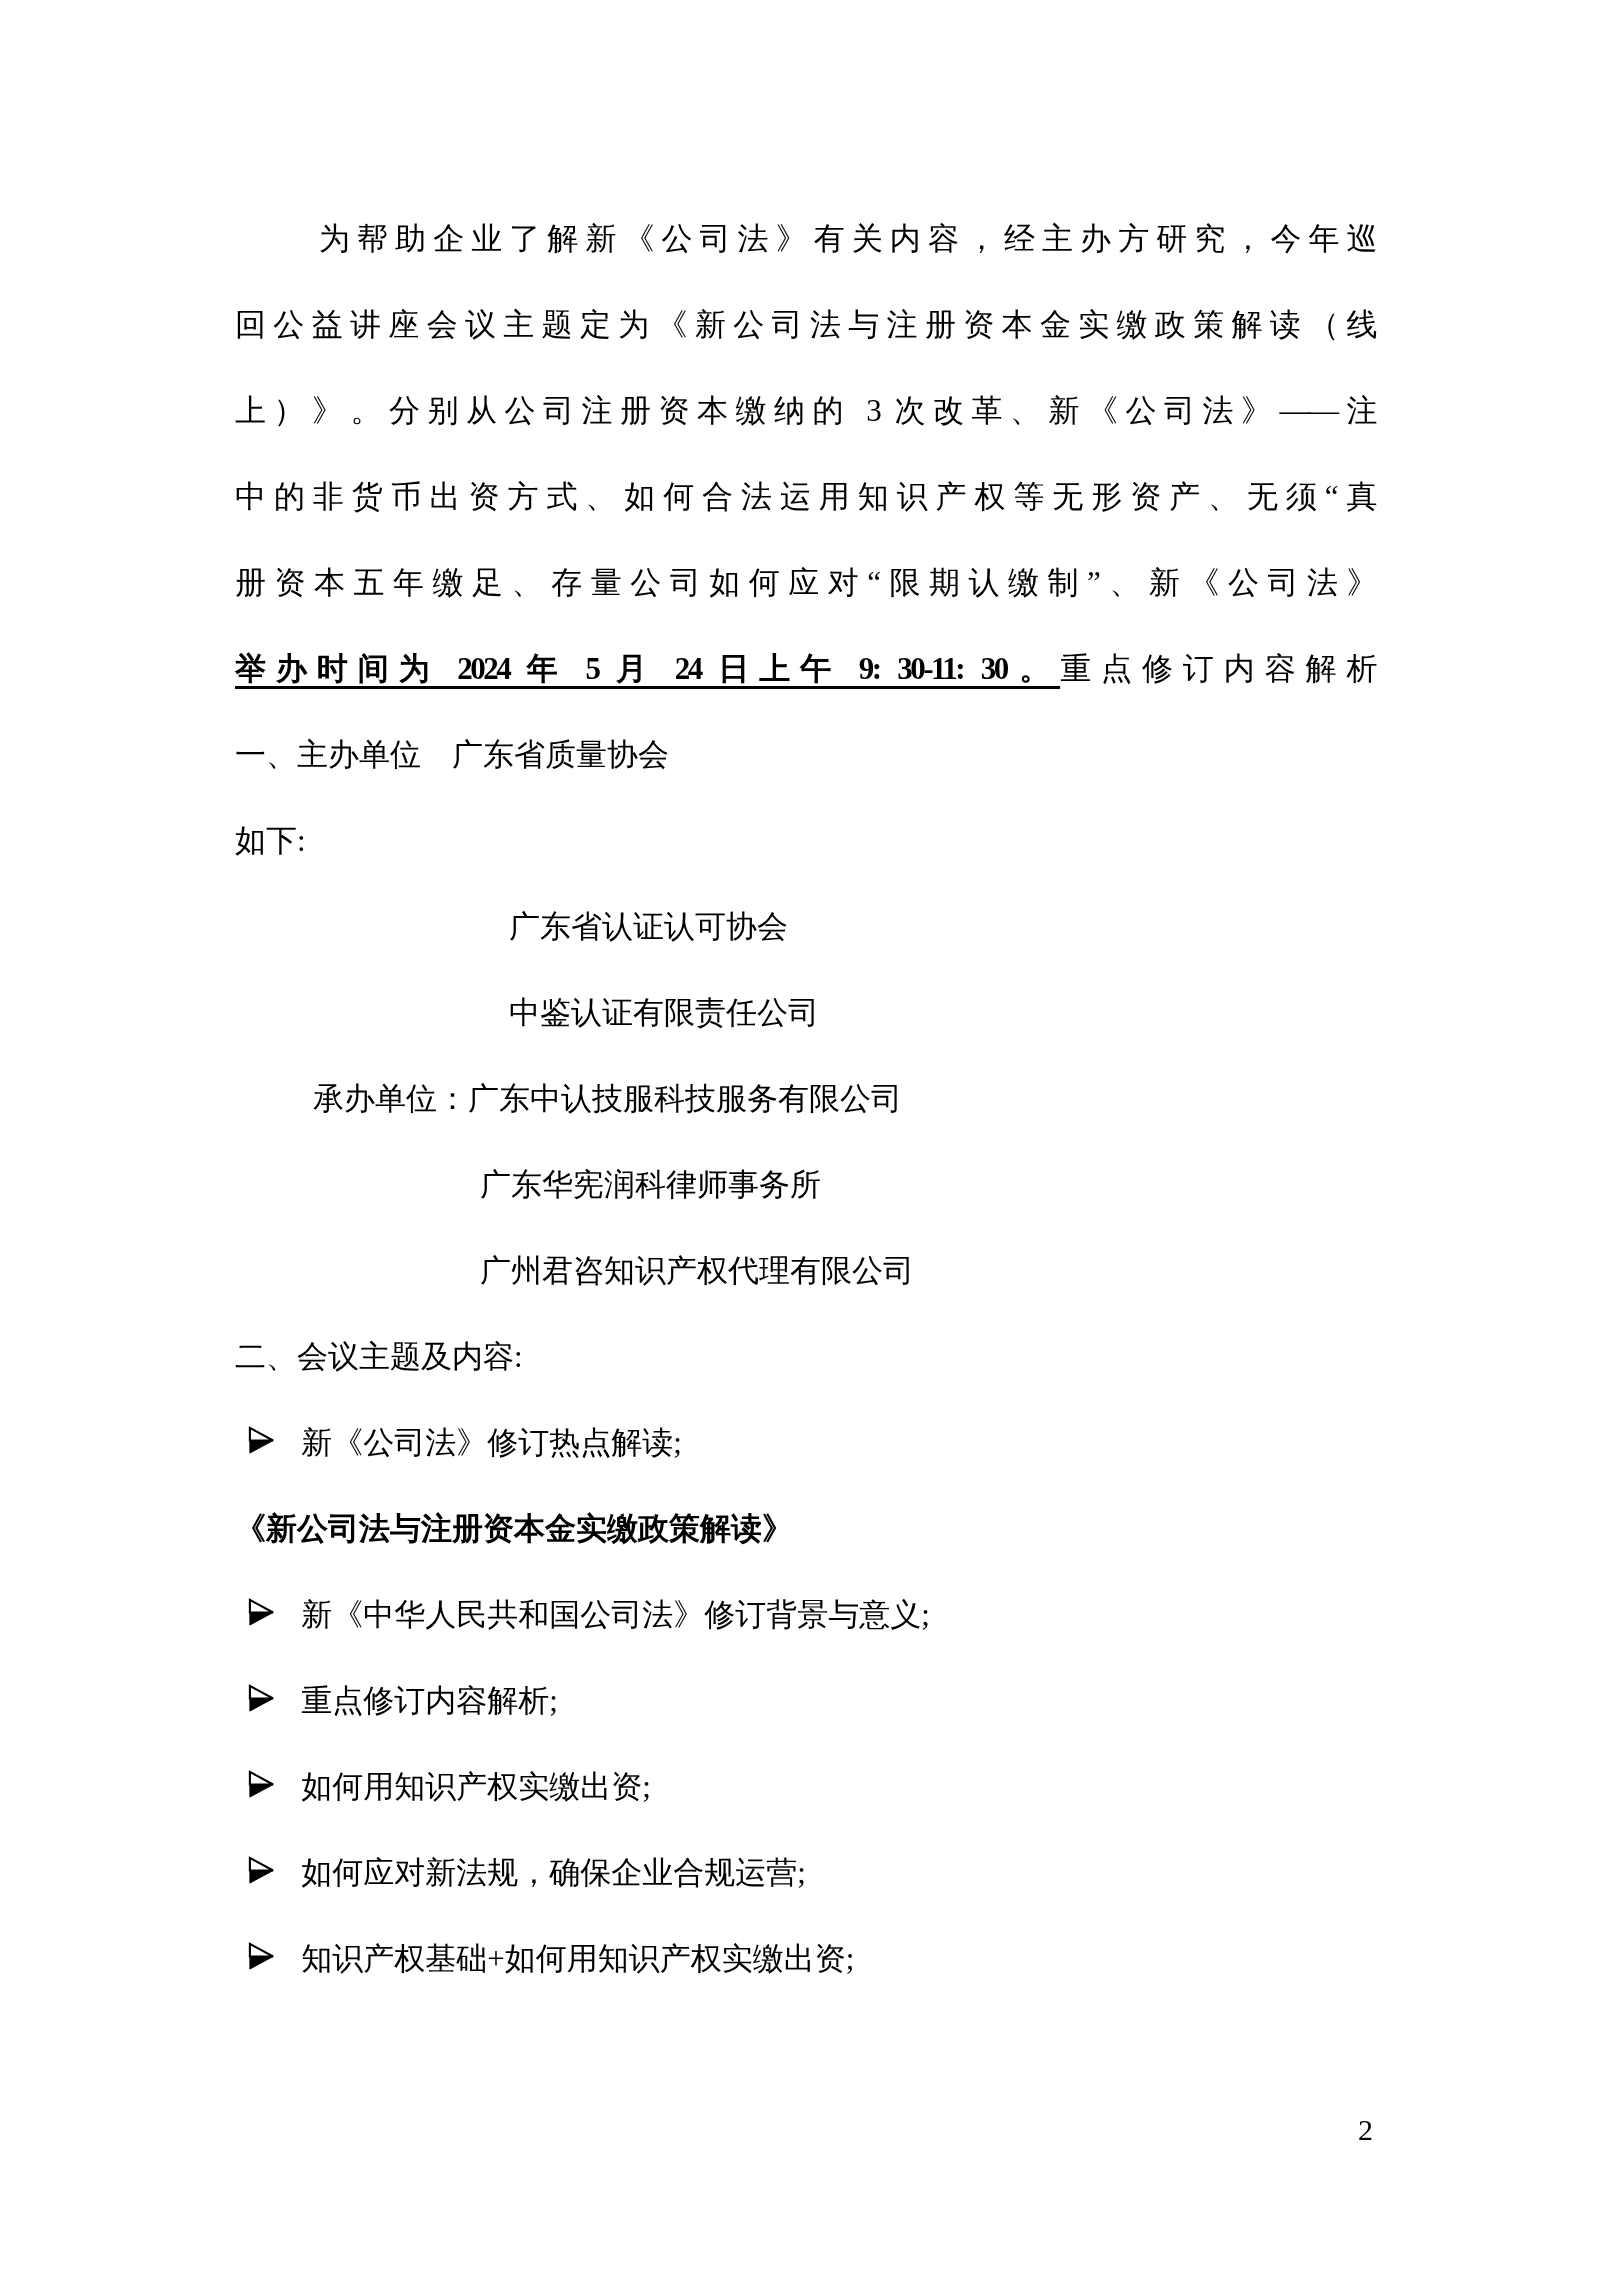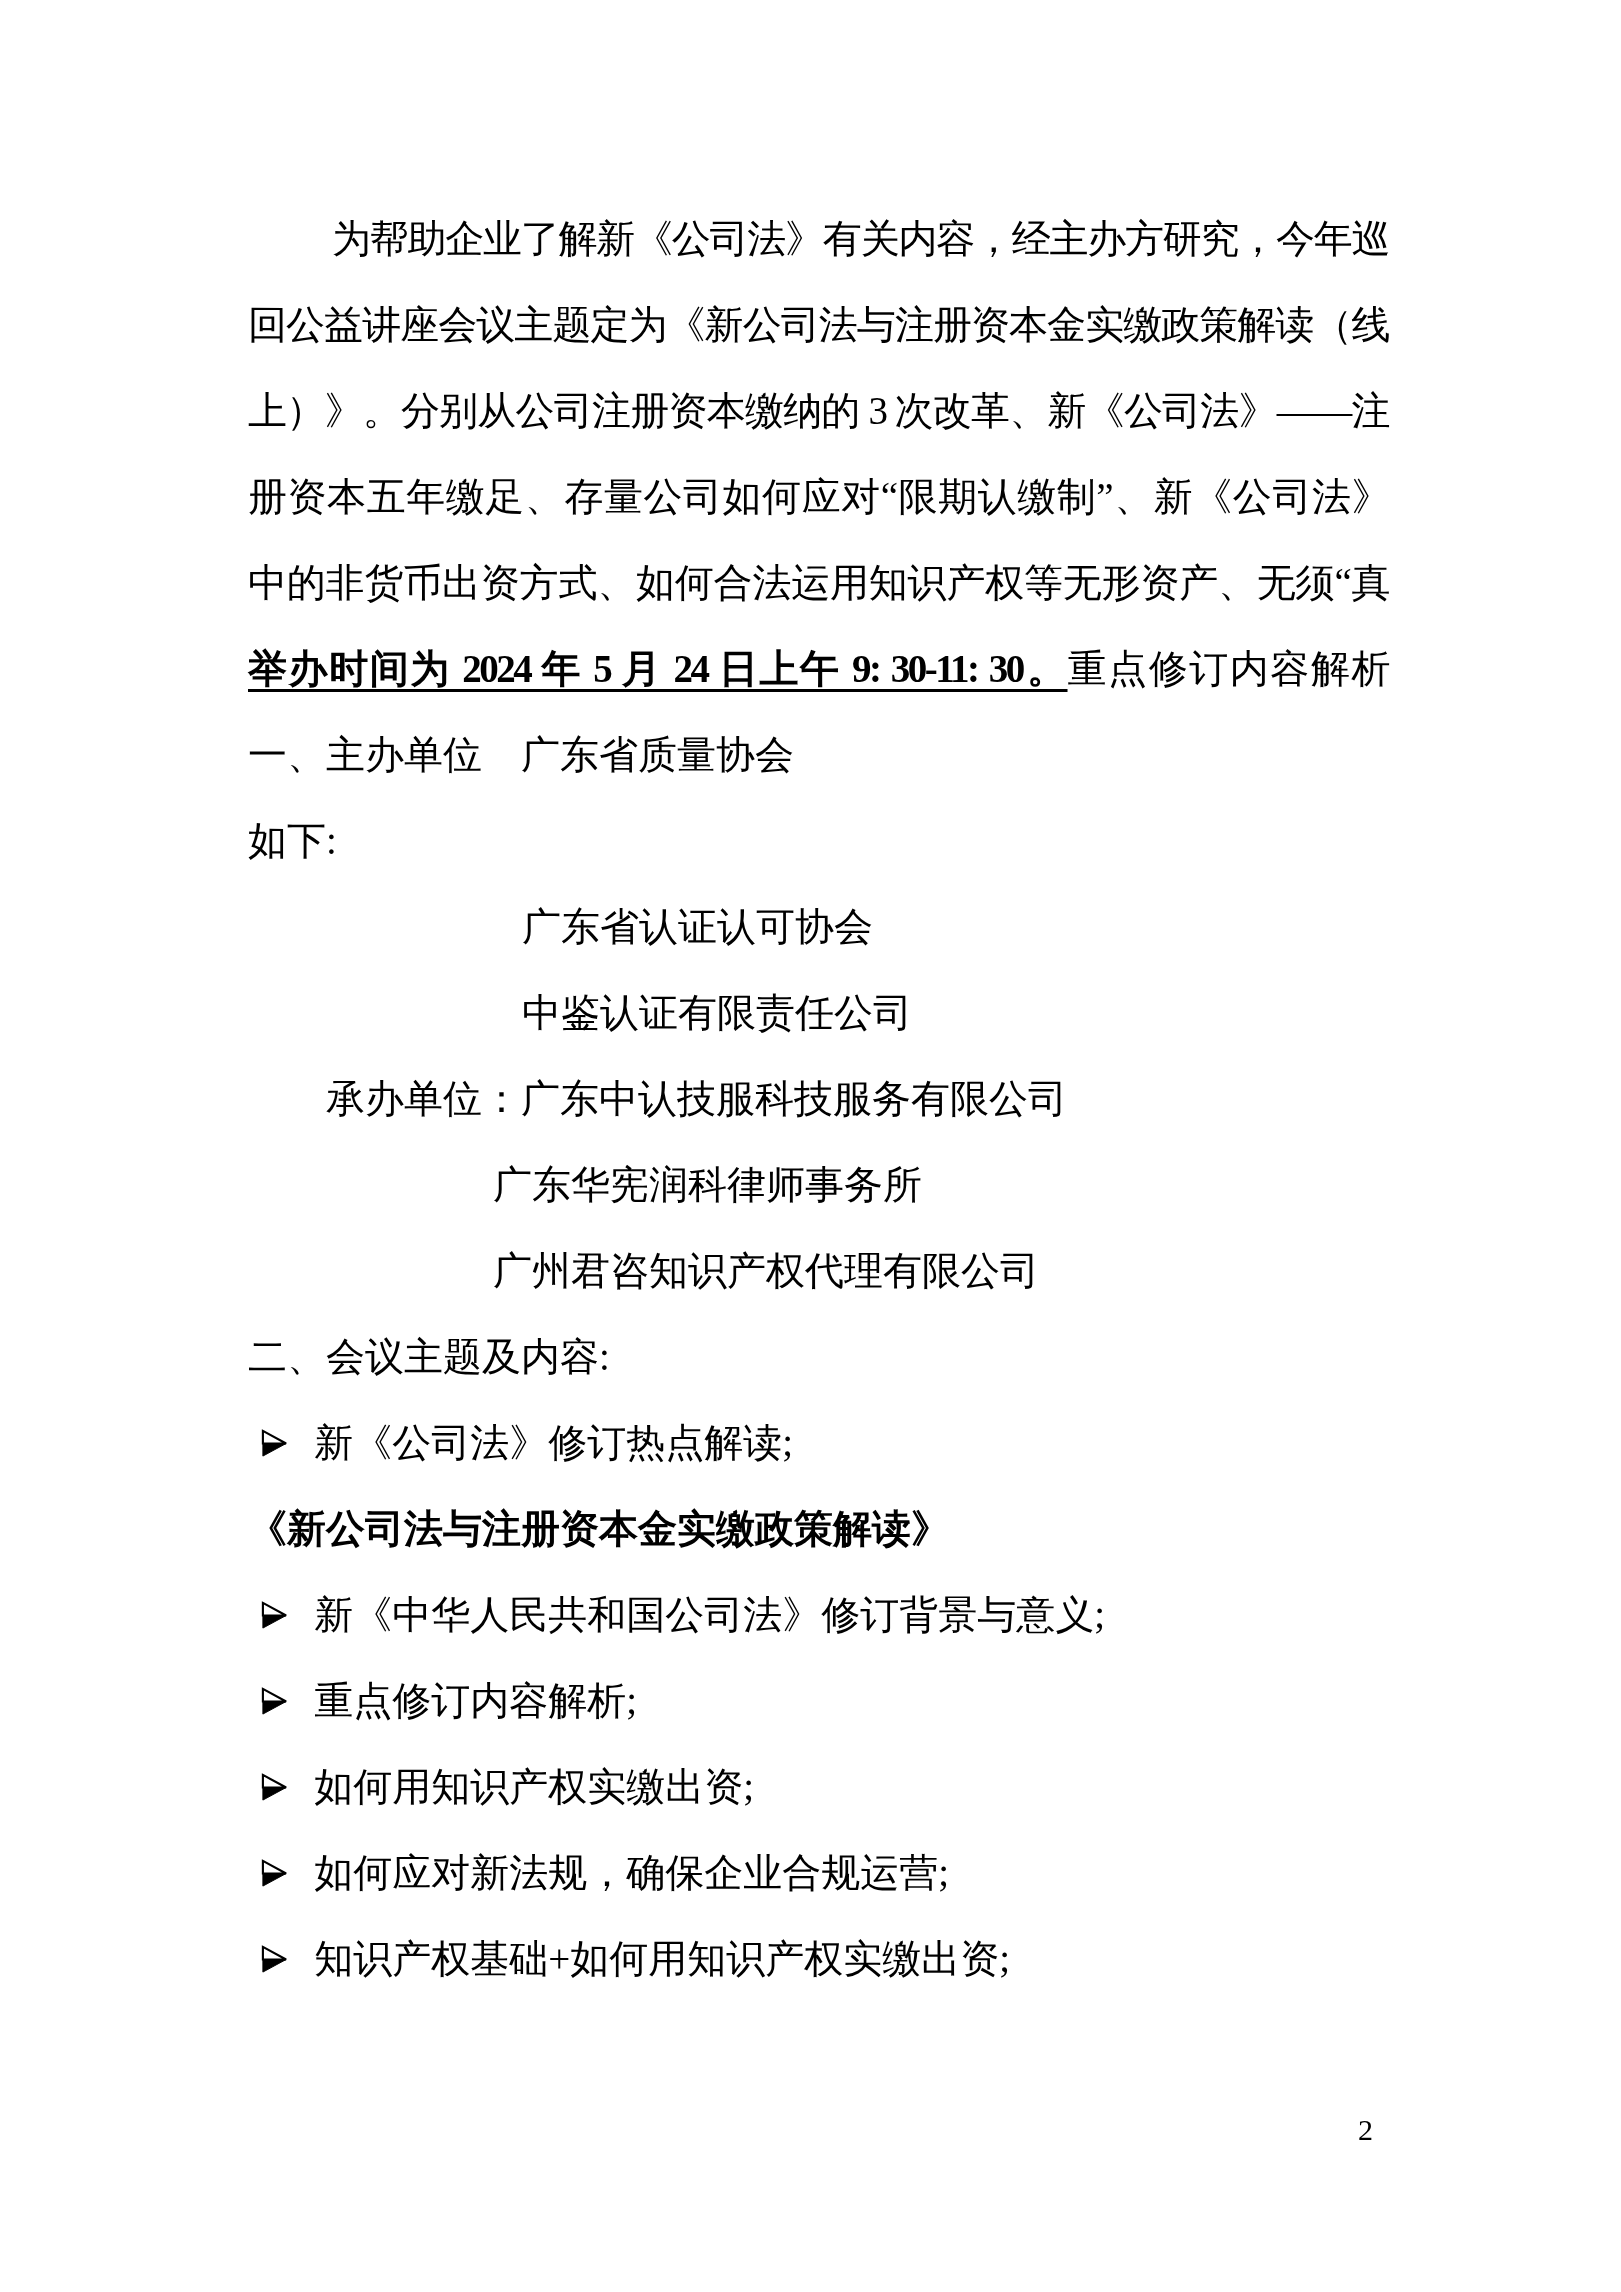--- a/index.html
+++ b/index.html
@@ -9,22 +9,21 @@
     margin:0 auto;
     background:#ffffff;
     font-family:"Liberation Serif","DejaVu Serif",serif;
     color:#000000;
     overflow:hidden;
   }
   .doc {
     position:absolute;
     left:235px; top:196px;
     width:1140px;
-    font-size:39px;
-    margin-left:13px;
+    font-size:31px;
   }
   .line {
     height:86px;
     line-height:86px;
     white-space:nowrap;
   }
   
   .j {
     text-align:justify;
     text-align-last:justify;
@@ -56,22 +55,22 @@
 </style>
 </head>
 <body>
 
 <div class="page">
   <div class="doc">
 
     <div class="line j ind">为帮助企业了解新《公司法》有关内容，经主办方研究，今年巡</div>
     <div class="line j">回公益讲座会议主题定为《新公司法与注册资本金实缴政策解读（线</div>
     <div class="line j">上）》。分别从公司注册资本缴纳的 3 次改革、新《公司法》——注</div>
+    <div class="line j">中的非货币出资方式、如何合法运用知识产权等无形资产、无须“真</div>
     <div class="line j">册资本五年缴足、存量公司如何应对“限期认缴制”、新《公司法》</div>
-    <div class="line j">中的非货币出资方式、如何合法运用知识产权等无形资产、无须“真</div>
 
     <div class="line j"><span class="b u">举办时间为 2024 年 5 月 24 日上午 9: 30-11: 30。</span><span>重点修订内容解析</span></div>
 
     <div class="line">一、主办单位　广东省质量协会</div>
 
     <div class="line">如下:</div>
     <div class="line org1">广东省认证认可协会</div>
     <div class="line org1">中鉴认证有限责任公司</div>
     <div class="line ind2">承办单位：广东中认技服科技服务有限公司</div>
     <div class="line org2">广东华宪润科律师事务所</div>

